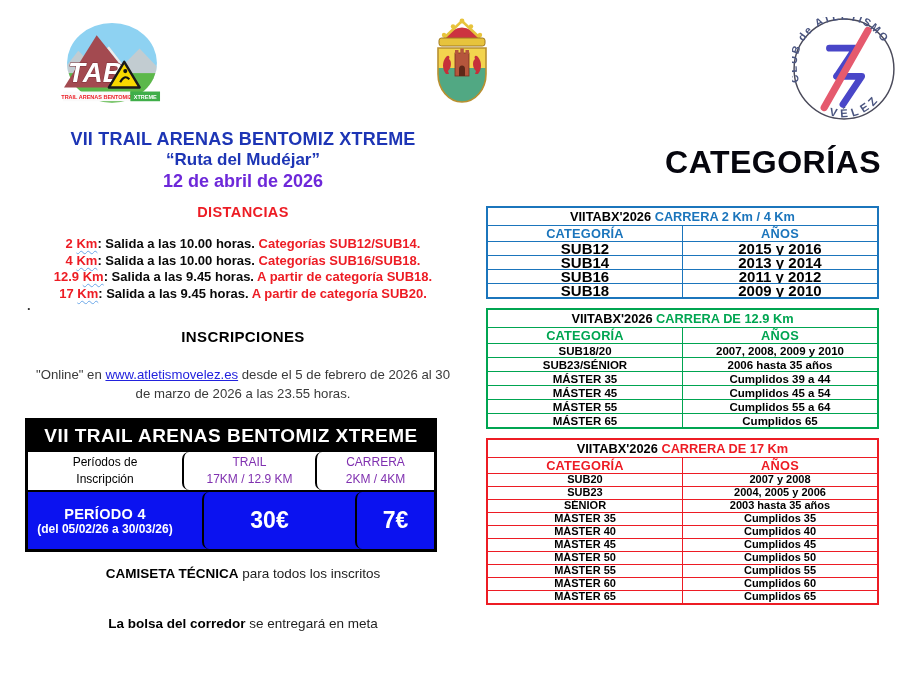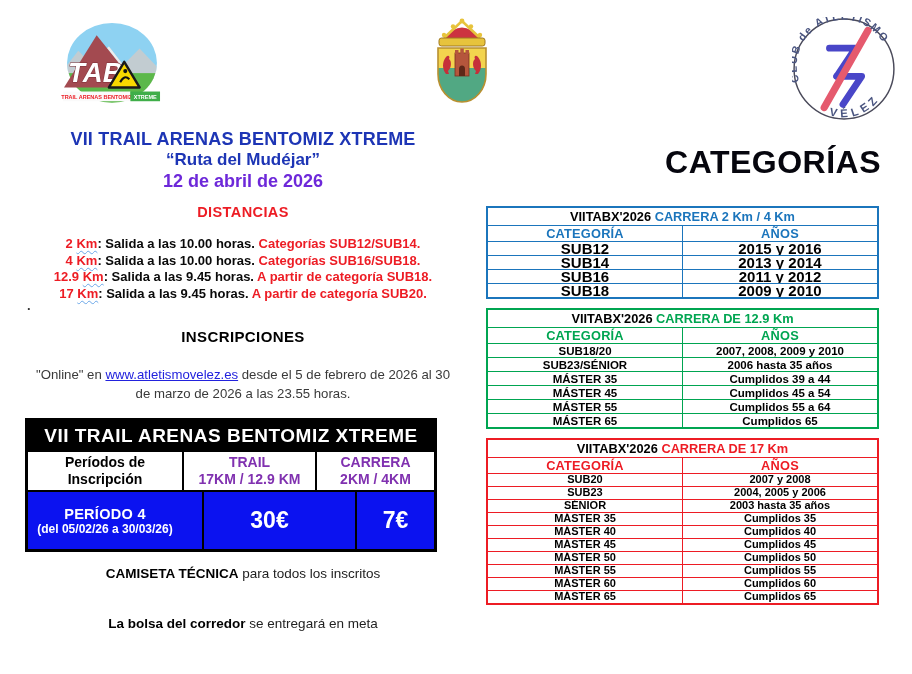--- a/index.html
+++ b/index.html
@@ -26,22 +26,22 @@
   .inscriptions-heading { top:328px; font-size:15px; font-weight:bold; letter-spacing:.4px; }
   .inscriptions-text { top:352px; left:33px; width:420px; text-align:center;
                        font-size:13.2px; line-height:19px; color:#3a3a3a; }
   .inscriptions-text a { color:var(--link-blue); text-decoration:underline; cursor:pointer; }
 
   
   .price-table { left:25px; top:418px; width:412px; border:3px solid #000; box-sizing:border-box; background:#fff; }
   .pt-title { background:#000; color:#fff; text-align:center; font-weight:bold;
               font-size:19px; padding:4px 0 5px; letter-spacing:.5px; }
   .pt-grid { display:grid; grid-template-columns:154px 133px 1fr; text-align:center; }
-  .ptc + .ptc { border-left:2.5px solid #000; }
-  .pt-head .ptc { padding:2px 0 3px; font-weight:bold; font-size:14px; line-height:16.5px; color:#000; background:#fff; }
+  .ptc + .ptc { border-left:2.5px solid #000;border-radius:7px; }
+  .pt-head .ptc { padding:2px 0 3px; font-weight:normal; font-size:12px; line-height:16.5px; color:#000; background:#fff; }
   .pt-head .purple { color:var(--purple); }
   .pt-row { border-top:2.5px solid #000; background:var(--price-blue-bg); color:#fff; font-weight:bold;gap:20px; }
   .pt-row .ptc { display:flex; flex-direction:column; justify-content:center; min-height:57px; }
   .period-name { font-size:14.5px; letter-spacing:.3px; }
   .period-dates { font-size:12px; }
   .price-val { font-size:23px; }
 
   .camiseta { top:566px; font-size:13.5px; color:#222; }
   .bolsa    { top:616px; font-size:13.5px; color:#222; }
   .camiseta b, .bolsa b { color:#000; }

